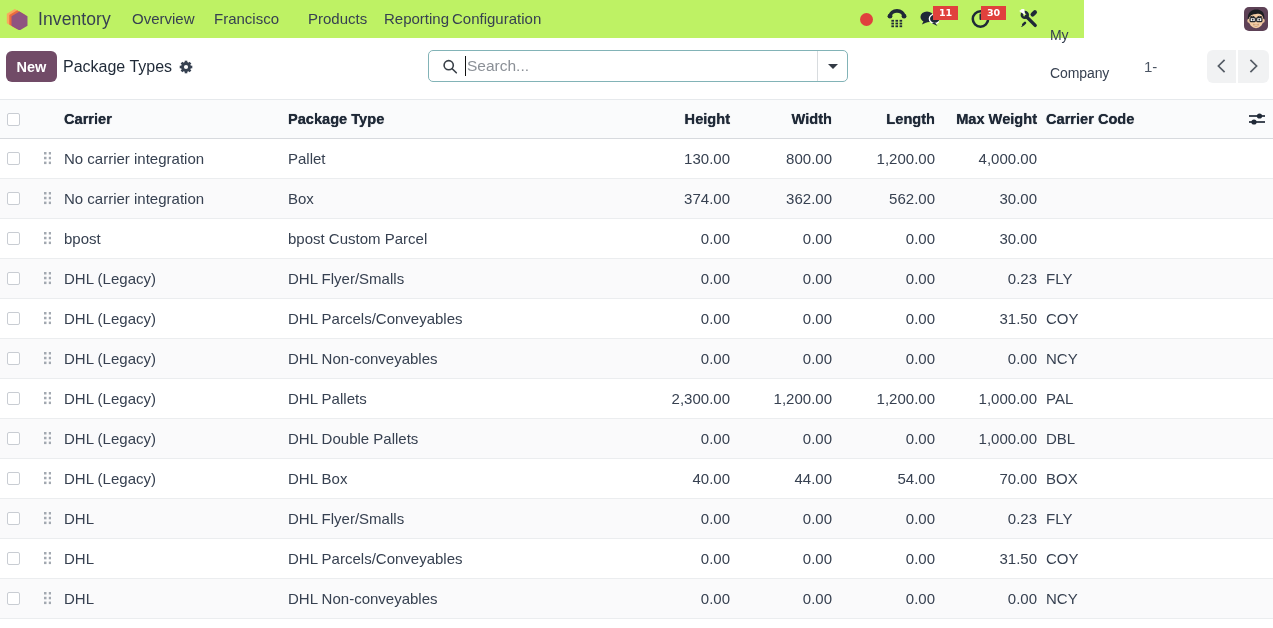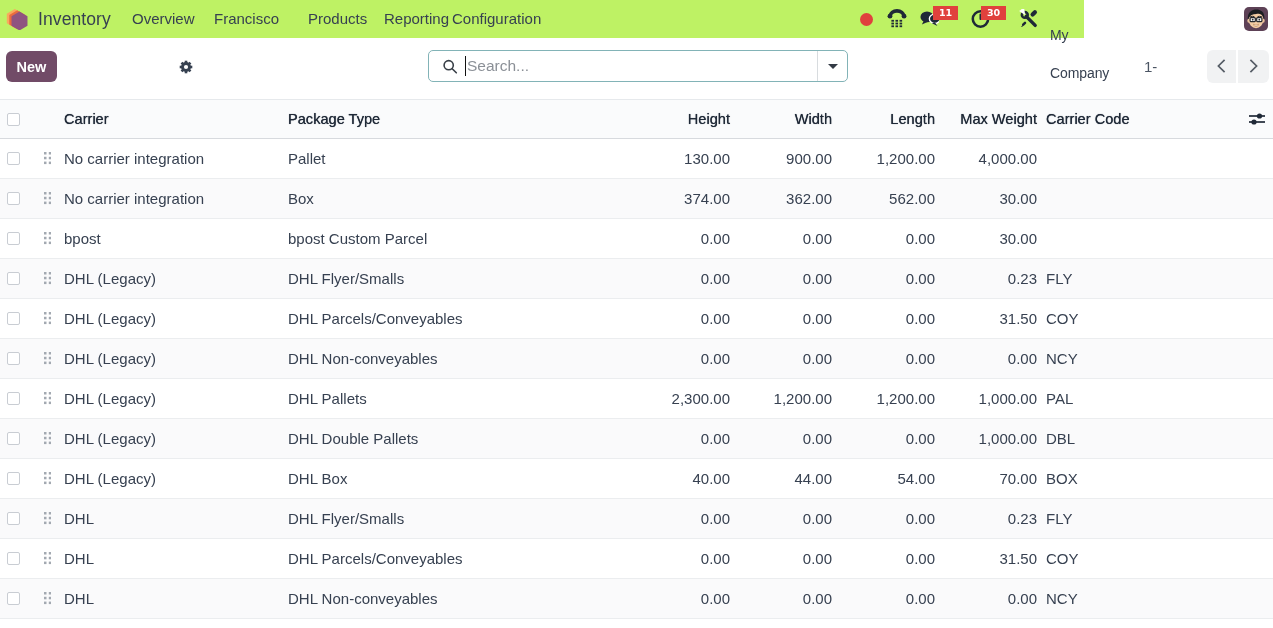--- a/index.html
+++ b/index.html
@@ -64,21 +64,21 @@
   .pager-btns { position:absolute; left:1207px; top:3.5px; width:62px; height:33px;
     background:#f1f2f3; border-radius:6px; display:flex; }
   .pager-btn { width:31px; height:33px; display:flex; align-items:center; justify-content:center;
     cursor:pointer; }
   .pager-btn.prev { border-right:2px solid #fff; }
 
   
   .list { position:absolute; top:99px; left:0; width:1273px; }
   table { border-collapse:collapse; width:1273px; table-layout:fixed; }
   thead th { height:39px; background:#fafbfc; border-top:1px solid #e6e9ec;
-    border-bottom:1px solid #d7dade; font-size:14.6px; font-weight:400; color:#1f2937; text-shadow:0 0 0.7px #1f2937;
+    border-bottom:1px solid #d7dade; font-size:14.6px; font-weight:700; color:#1f2937; text-shadow:0 0 0.7px #1f2937;
     text-align:left; vertical-align:middle; }
   tbody td { height:40px; border-bottom:1px solid #ebedef; font-size:15px; color:#374151;
     vertical-align:middle; background:#fff; }
   tbody tr:nth-child(even) td { background:#fafafb; }
   .num { text-align:right; padding-right:4px; }
   th.num { padding-right:4px; }
   .cell-pad { padding-left:4px; }
   .ccode { padding-left:5px; }
   .cb { width:13px; height:13px; border:1px solid #c9cdd3; border-radius:2px; background:#fff;
     margin-left:7px; cursor:pointer; }
@@ -161,20 +161,21 @@
       <rect x="12.7" y="10.7" width="5.2" height="3.9" rx="0.9" fill="#fdfdfd" stroke="#23262b" stroke-width="1.2"></rect>
       <line x1="11.3" y1="12" x2="12.7" y2="12" stroke="#23262b" stroke-width="1"></line>
       <circle cx="8.7" cy="12.7" r="0.9" fill="#2a2d33"></circle>
       <circle cx="15.3" cy="12.7" r="0.9" fill="#2a2d33"></circle>
       <path d="M9.3,17.2 Q12,19.4 14.7,17.2 Q14,19.6 12,19.6 Q10,19.6 9.3,17.2 Z" fill="#fff" stroke="#c08a5e" stroke-width="0.7"></path>
     </svg>
   </div>
 
   <div class="controls">
     <button class="btn-new">New</button>
+    <div class="view-title">Package Types</div>
     <svg class="gear-btn" viewBox="0 0 14 14">
       <g fill="#374151">
         <circle cx="7" cy="7" r="4.9"></circle>
         <rect x="5.7" y="0.7" width="2.6" height="2.4"></rect>
         <rect x="5.7" y="10.9" width="2.6" height="2.4"></rect>
         <rect x="0.7" y="5.7" width="2.4" height="2.6"></rect>
         <rect x="10.9" y="5.7" width="2.4" height="2.6"></rect>
         <g transform="rotate(45 7 7)">
           <rect x="5.7" y="0.7" width="2.6" height="2.4"></rect>
           <rect x="5.7" y="10.9" width="2.6" height="2.4"></rect>
@@ -263,21 +264,21 @@
             <rect x="0" y="4.8" width="2.5" height="2.5"></rect>
                   <rect x="4.8" y="4.8" width="2.5" height="2.5"></rect>
             <rect x="0" y="9.6" width="2.5" height="2.5"></rect>
                   <rect x="4.8" y="9.6" width="2.5" height="2.5"></rect>
           </g>
         </svg>
       </td>
       <td class="cell-pad">No carrier integration</td>
       <td class="cell-pad">Pallet</td>
       <td class="num">130.00</td>
-      <td class="num">900.00</td>
+      <td class="num">800.00</td>
       <td class="num">1,200.00</td>
       <td class="num">4,000.00</td>
       <td class="ccode"></td>
       <td></td>
     </tr>
 
     <tr>
       <td>
               <div class="cb"></div>
             </td>

